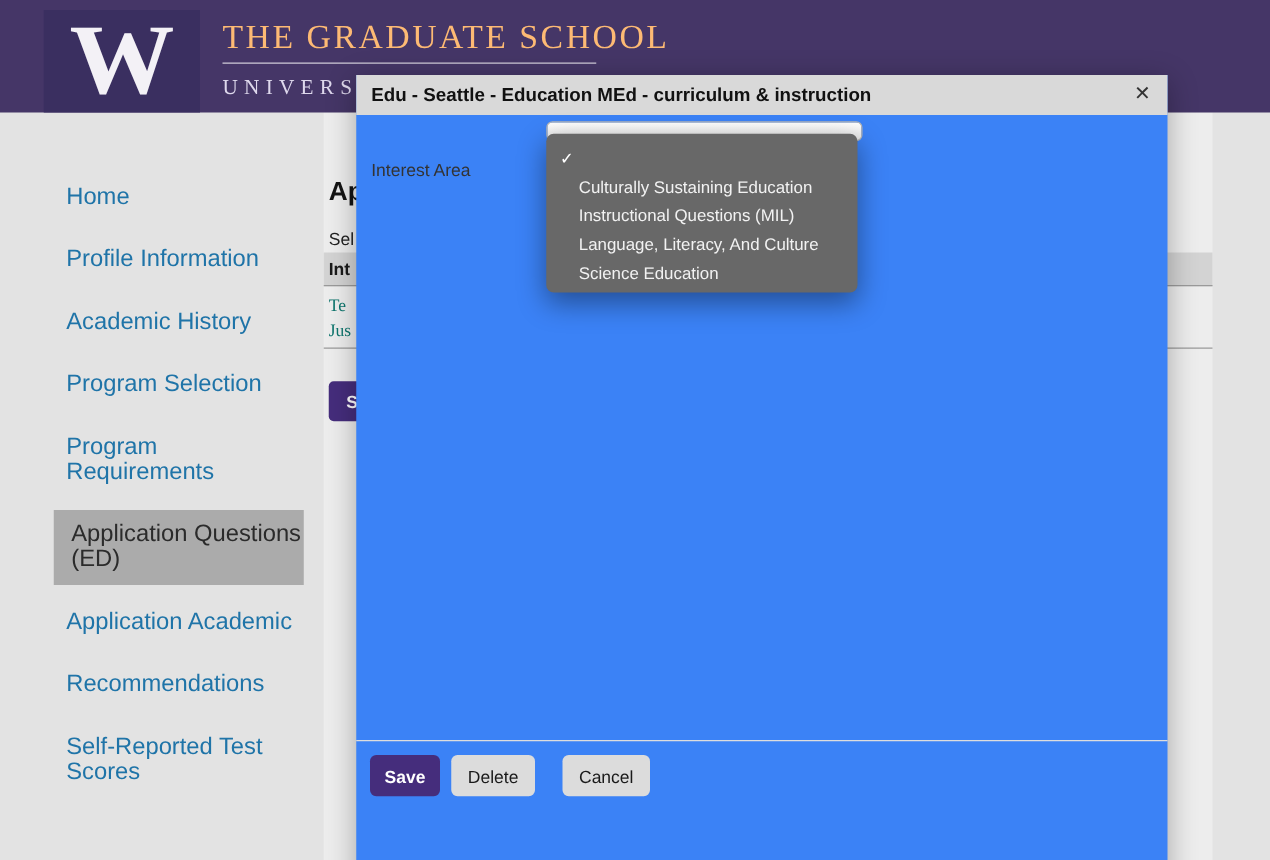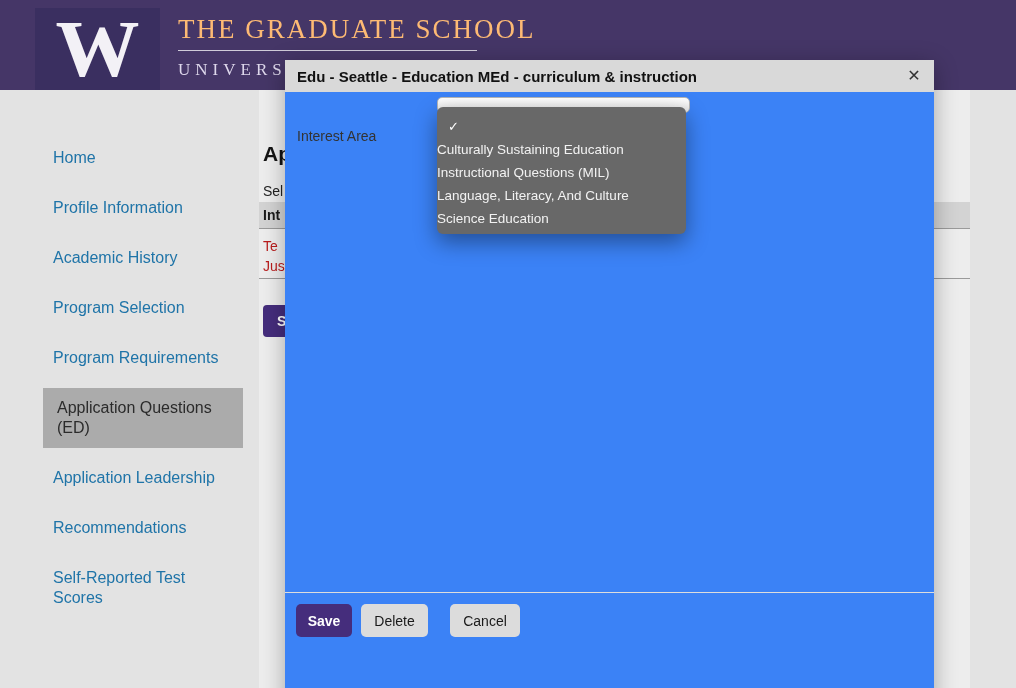--- a/index.html
+++ b/index.html
@@ -57,42 +57,42 @@
     font-size: 14px; color: #222;
   }
   .page-table-header {
     position: absolute; left: 259px; top: 202px; width: 711px; height: 27px;
     background: #d3d3d3; border-bottom: 1px solid #9a9a9a;
     font-size: 14px; font-weight: bold; color: #1a1a1a;
     line-height: 26px; padding-left: 4px;
   }
   .page-cell {
     position: absolute; left: 263px;
-    font-size: 14px; color: #b91c1c; line-height: 20px;
+    font-size: 14px; color: #0f766e; line-height: 20px; font-family: Liberation Serif, serif;
   }
   .page-rule {
     position: absolute; left: 259px; top: 278px; width: 711px; height: 1px;
     background: #9a9a9a;
   }
   .page-save-btn {
     position: absolute; left: 263px; top: 305px; width: 60px; height: 32px;
     background: #452d7c; border: none; border-radius: 4px;
     color: #fff; font-weight: bold; font-size: 14px;
     text-align: left; padding-left: 14px; line-height: 32px;
   }
 
   
   .sidebar {
     position: absolute; left: 0; top: 138px; width: 259px;
     list-style: none;
   }
   .sidebar li {
     margin: 0 0 10px 39px; width: 200px;
     padding: 10px 0 10px 14px;
-    font-size: 16px; line-height: 20px;
+    font-size: 19px; line-height: 20px;
     color: #1f74a8; cursor: pointer;
   }
   .sidebar li.active {
     background: #ababab; color: #2b2b2b; cursor: default; margin-left: 43px;
   }
 
   
   .modal {
     position: absolute; left: 285px; top: 60px; width: 649px; height: 658px;
     background: #3b82f6;
@@ -126,21 +126,21 @@
     position: absolute; left: 152px; top: 47px; width: 249px; height: 127px;
     background: #686868; border-radius: 6px;
     box-shadow: 0 8px 22px rgba(0,0,0,0.40);
     padding: 8px 0 4px 0; z-index: 5;
   }
   .dd-check-row {
     height: 23px; line-height: 23px; padding-left: 11px;
     color: #ffffff; font-size: 13px;
   }
   .dd-option {
-    height: 23px; line-height: 23px; 
+    height: 23px; line-height: 23px; padding-left: 26px;
     color: #f2f2f2; font-size: 13.5px; cursor: pointer;
     white-space: nowrap;
   }
   .modal-footer-line {
     position: absolute; left: 0; top: 532px; width: 649px; height: 1px;
     background: #dddddd;
   }
   .modal-footer { position: absolute; left: 0; top: 544px; width: 649px; height: 41px; }
   .btn {
     position: absolute; top: 0; height: 33px;
@@ -179,21 +179,21 @@
   <div class="page-rule"></div>
   <button class="page-save-btn">S</button>
 
   <ul class="sidebar">
     <li>Home</li>
     <li>Profile Information</li>
     <li>Academic History</li>
     <li>Program Selection</li>
     <li>Program Requirements</li>
     <li class="active">Application Questions (ED)</li>
-    <li>Application Leadership</li>
+    <li>Application Academic</li>
     <li>Recommendations</li>
     <li>Self-Reported Test Scores</li>
   </ul>
 
   <div class="modal">
     <div class="modal-header">
       <span class="modal-title">Edu - Seattle - Education MEd - curriculum &amp; instruction</span>
       <button class="modal-close">✕</button>
     </div>
 

